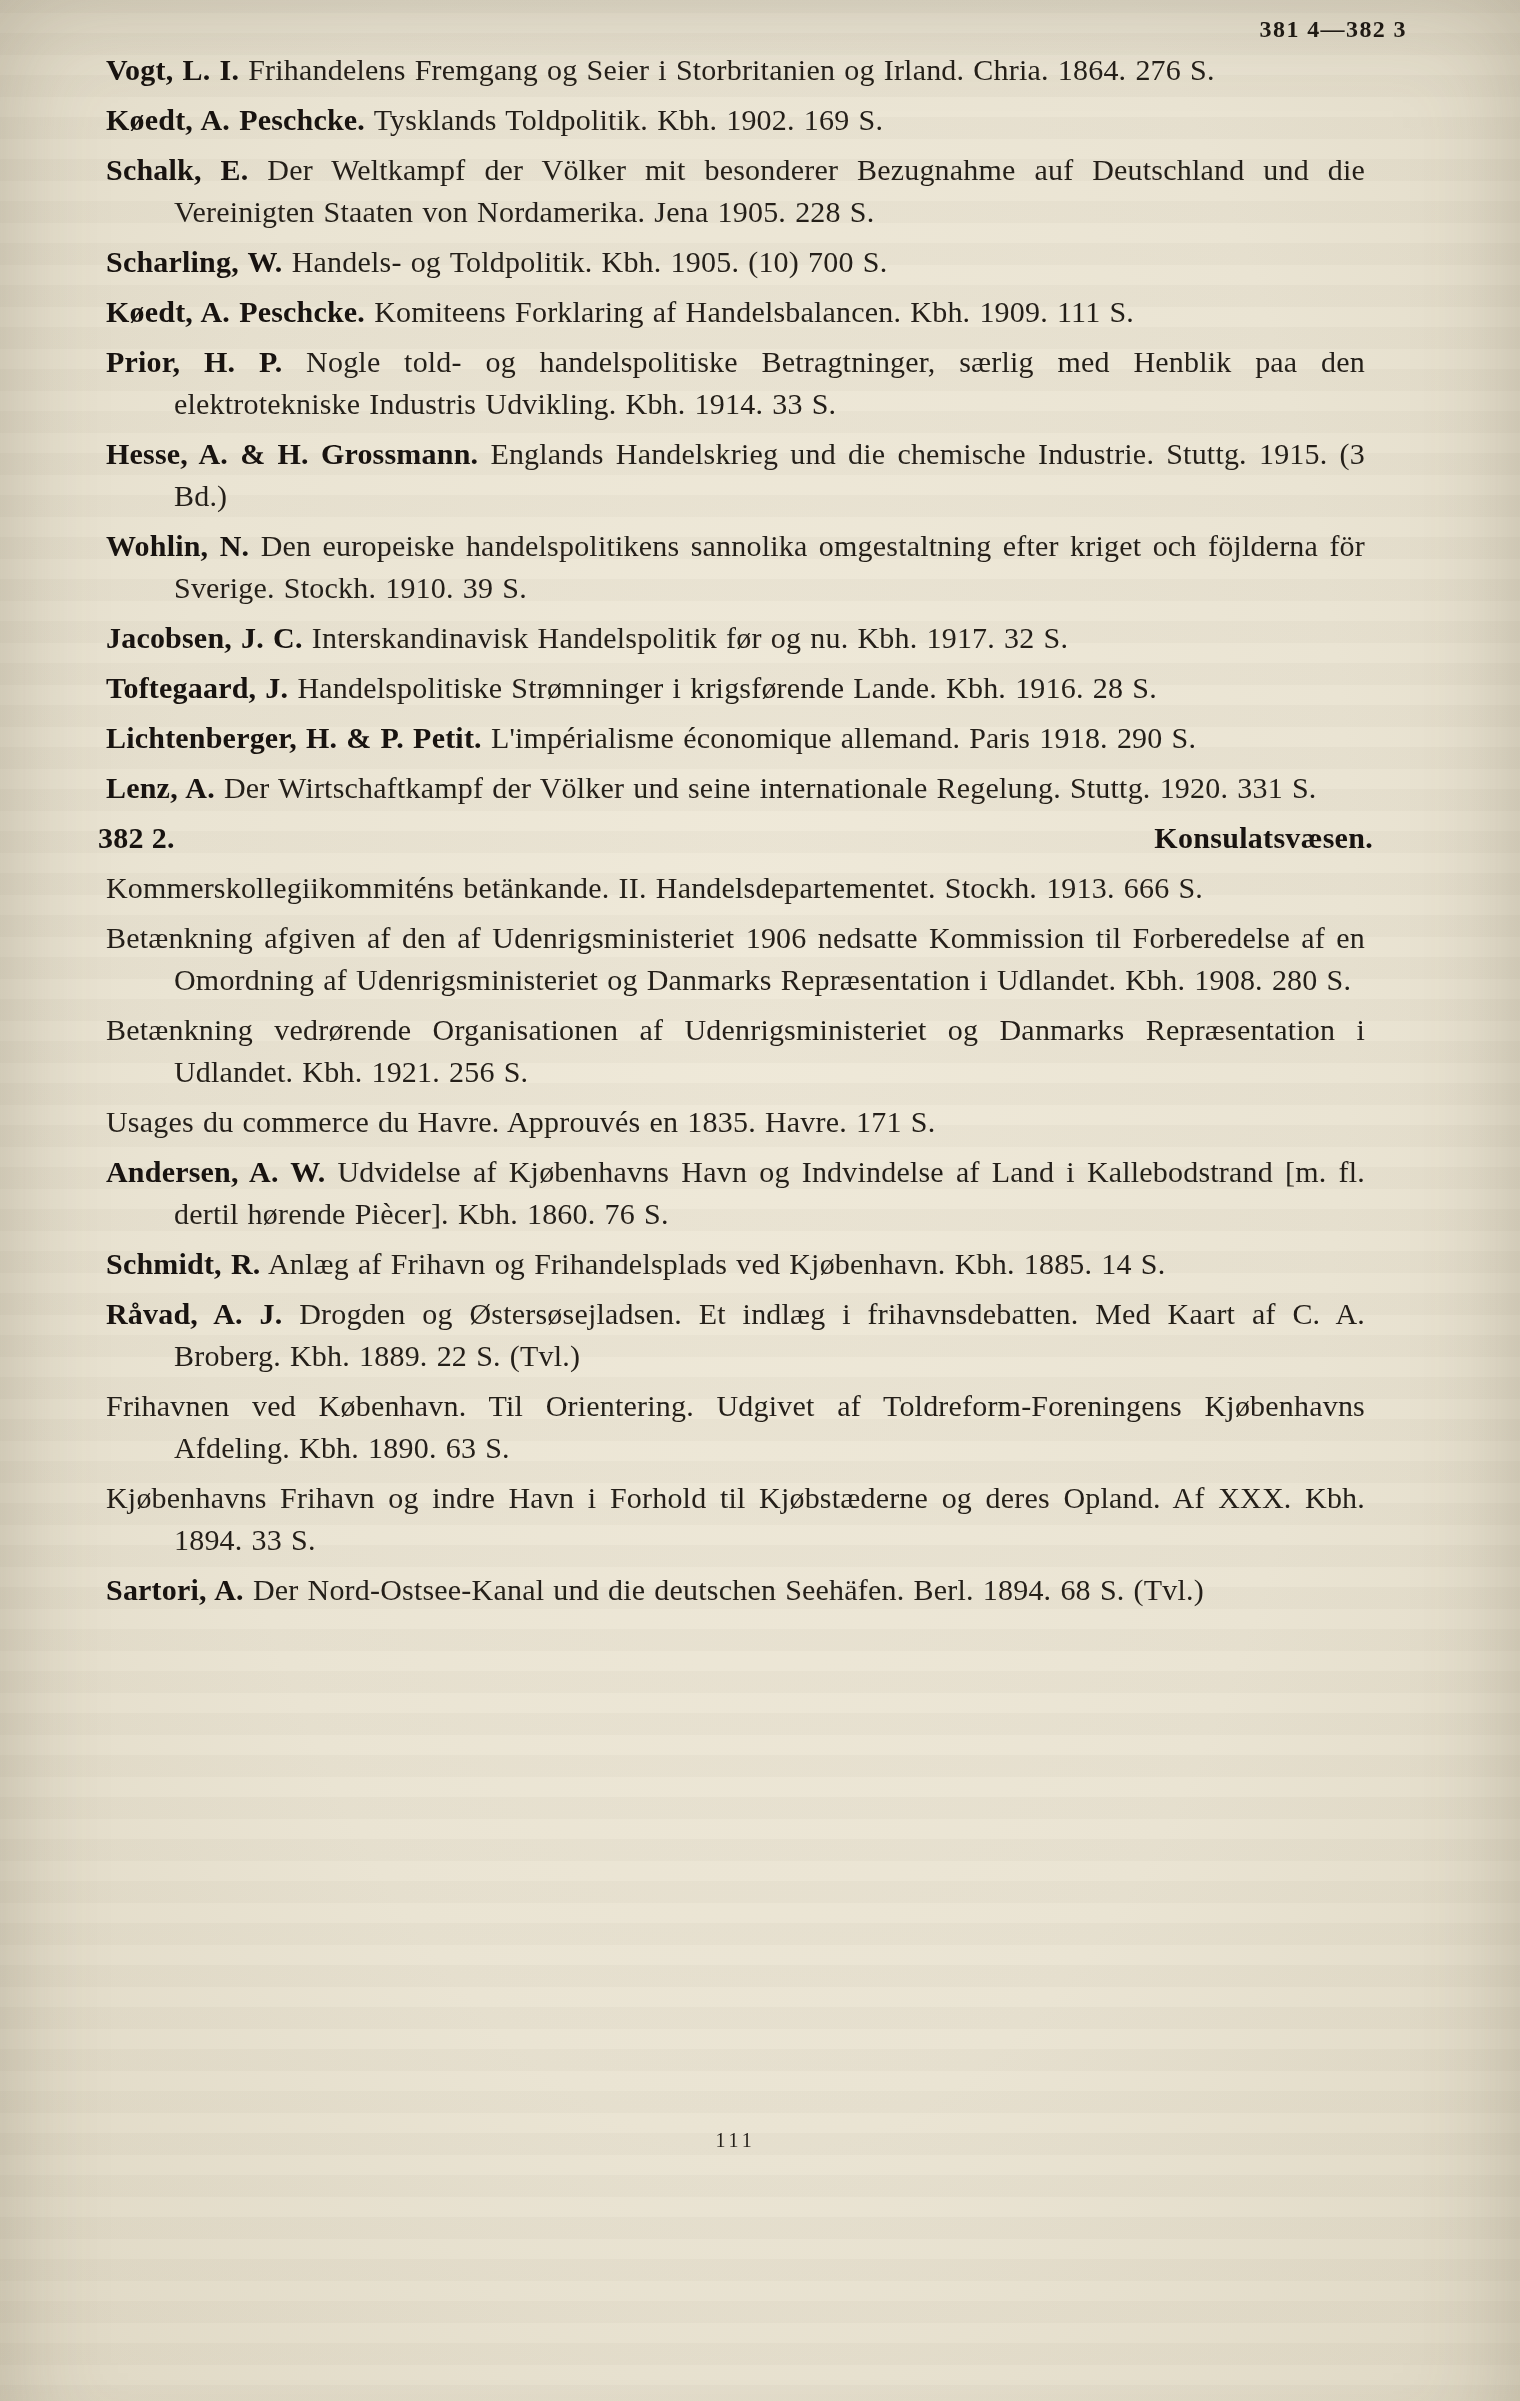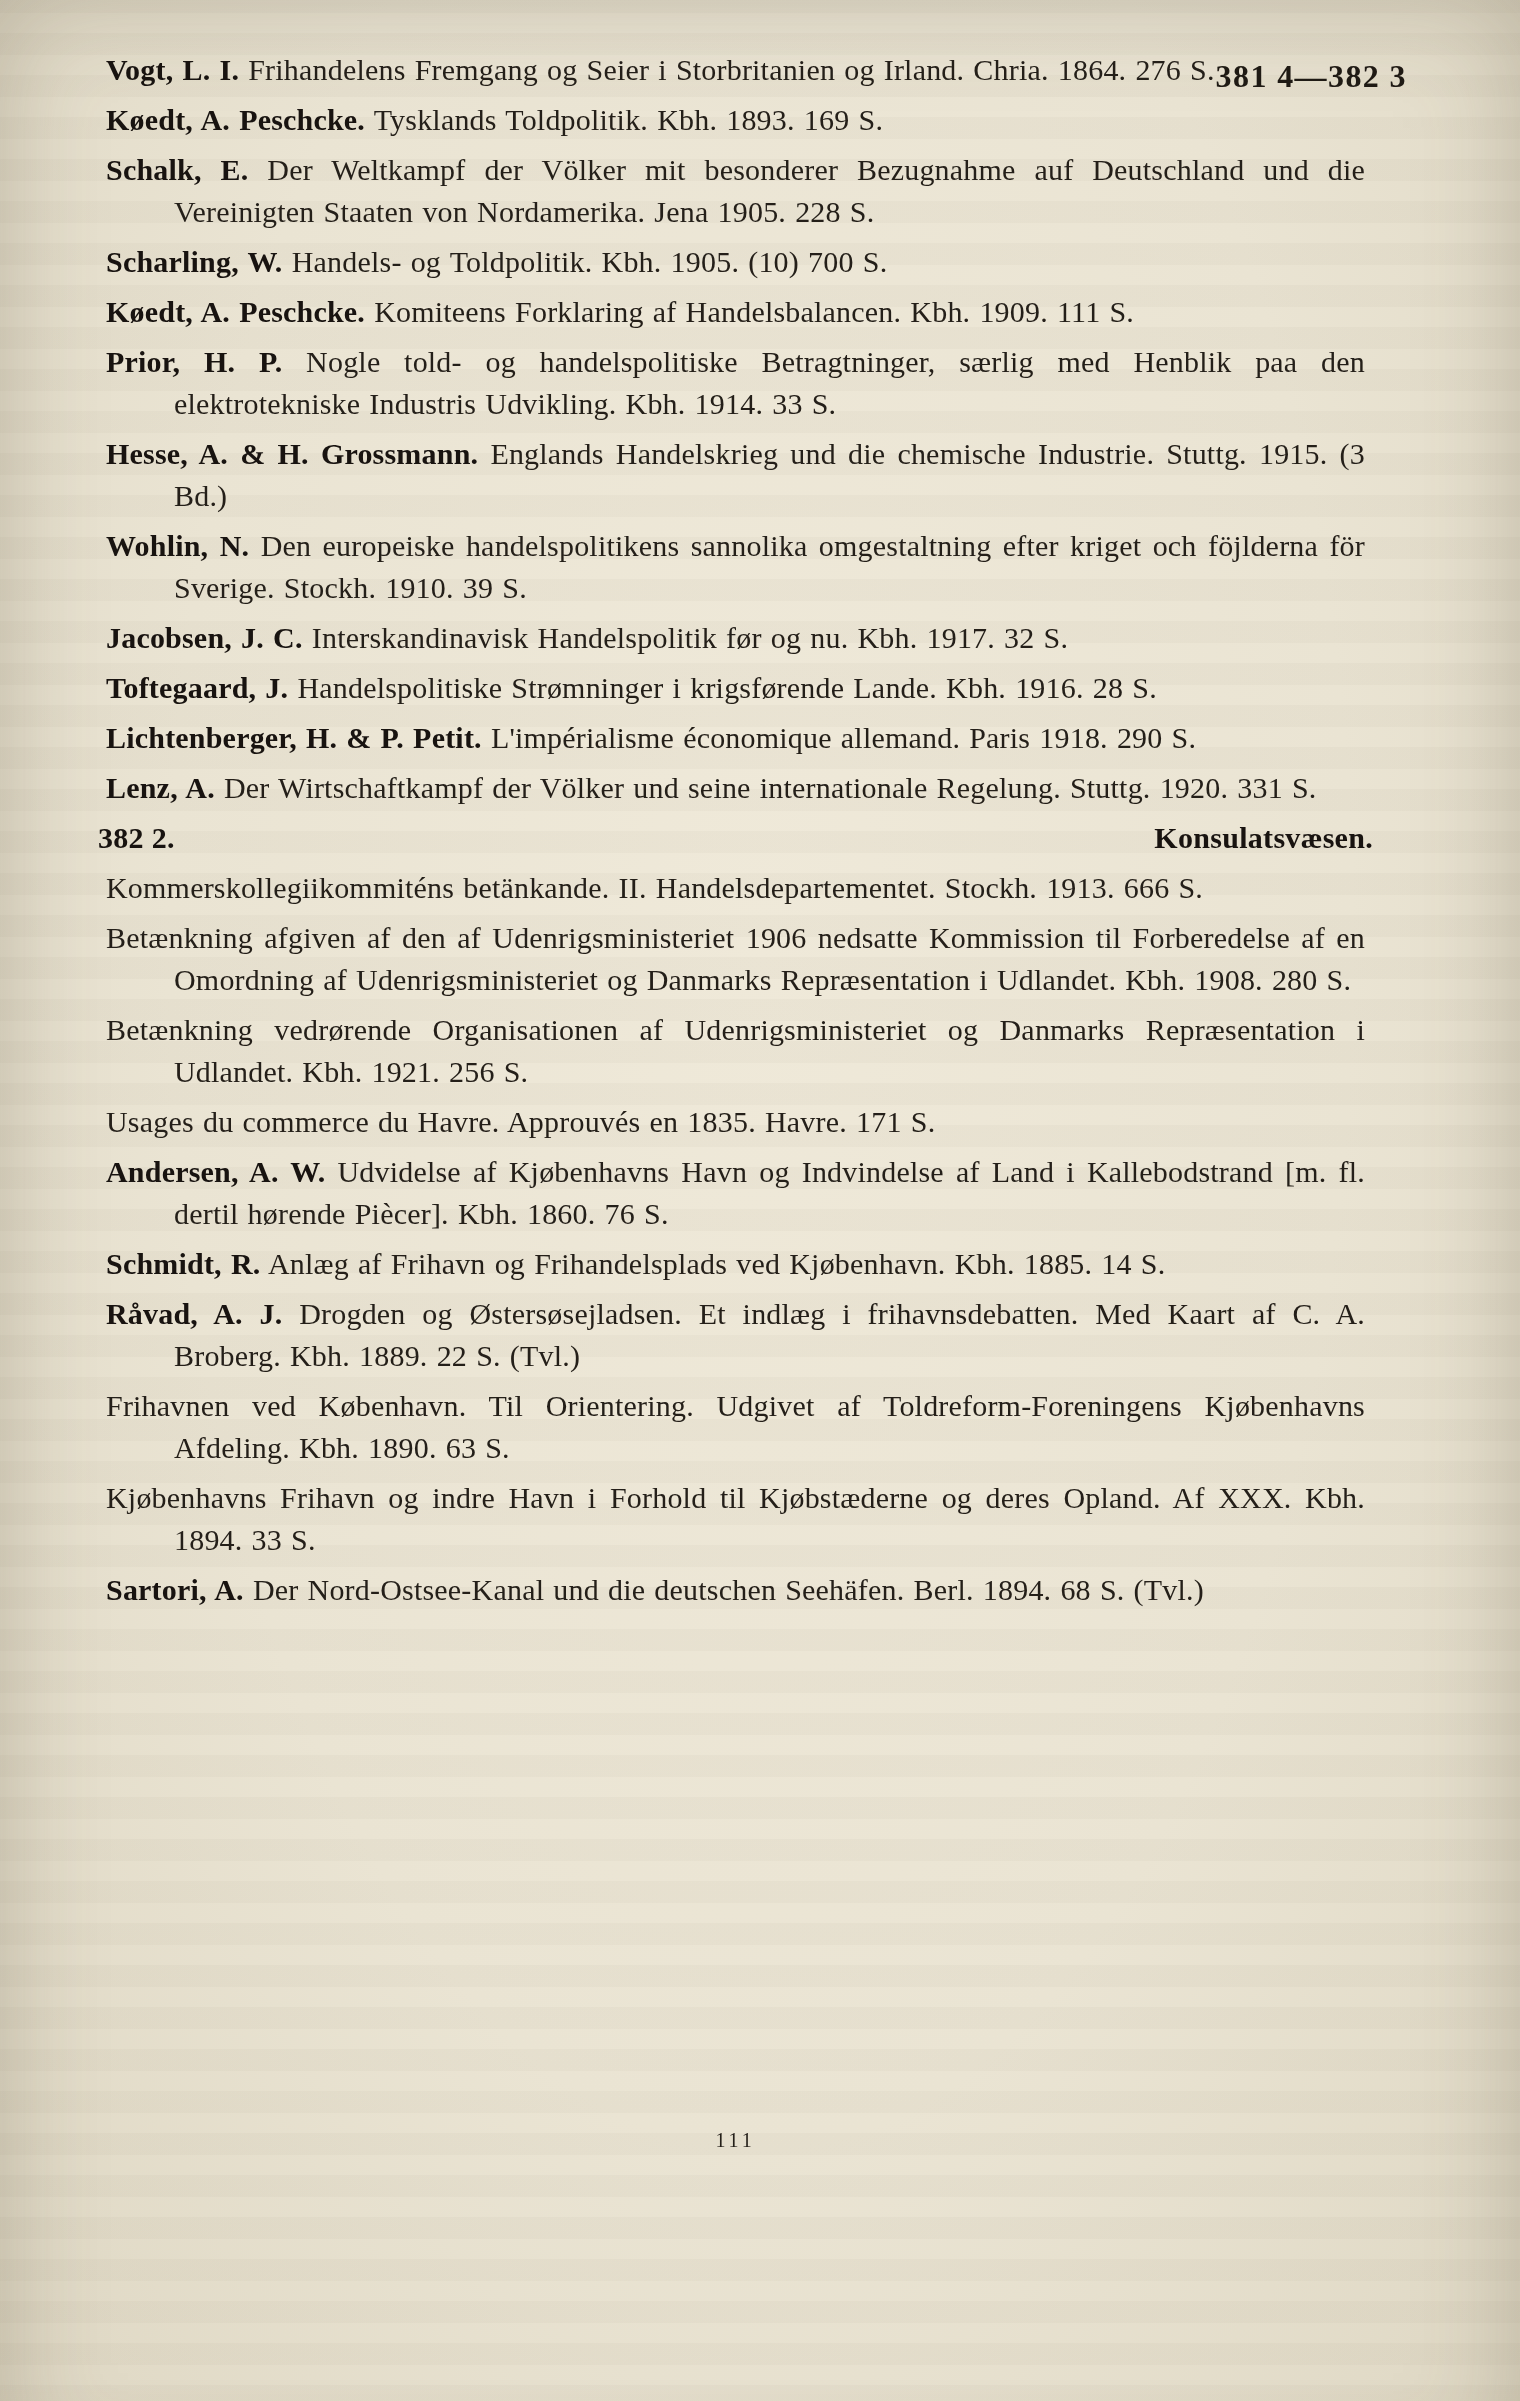--- a/index.html
+++ b/index.html
@@ -27,24 +27,23 @@
       rgba(115, 103, 80, 0.04) 0px 22px,
       rgba(115, 103, 80, 0.0) 22px 42px
     );
     pointer-events: none;
   }
   .running-head {
     position: absolute;
     top: 16.3px;
     right: 114px;
     font-weight: bold;
-    font-size: 32px;
+    font-size: 24px;
     letter-spacing: 1.4px;
     color: #1f1a14;
-    margin-top: 42px;
   }
   .content {
     position: absolute;
     top: 41px;
     left: 98px;
     width: 1275px;
   }
   .entry {
     margin: 8px;
     font-size: 30px;
@@ -80,21 +79,21 @@
   }
 </style>
 </head>
 <body>
 
 <div class="page">
   <div class="running-head">381 4—382 3</div>
 
   <div class="content">
       <p class="entry"><b>Vogt, L. I.</b> <span>Frihandelens Fremgang og Seier i Storbritanien og Irland. Chria. 1864. 276 S.</span></p>
-      <p class="entry"><b>Køedt, A. Peschcke.</b> <span>Tysklands Toldpolitik. Kbh. 1893. 169 S.</span></p>
+      <p class="entry"><b>Køedt, A. Peschcke.</b> <span>Tysklands Toldpolitik. Kbh. 1902. 169 S.</span></p>
       <p class="entry"><b>Schalk, E.</b> <span>Der Weltkampf der Völker mit besonderer Bezugnahme auf Deutschland und die Vereinigten Staaten von Nordamerika. Jena 1905. 228 S.</span></p>
       <p class="entry"><b>Scharling, W.</b> <span>Handels- og Toldpolitik. Kbh. 1905. (10) 700 S.</span></p>
       <p class="entry"><b>Køedt, A. Peschcke.</b> <span>Komiteens Forklaring af Handelsbalancen. Kbh. 1909. 111 S.</span></p>
       <p class="entry"><b>Prior, H. P.</b> <span>Nogle told- og handelspolitiske Betragtninger, særlig med Henblik paa den elektrotekniske Industris Udvikling. Kbh. 1914. 33 S.</span></p>
       <p class="entry"><b>Hesse, A. &amp; H. Grossmann.</b> <span>Englands Handelskrieg und die chemische Industrie. Stuttg. 1915. (3 Bd.)</span></p>
       <p class="entry"><b>Wohlin, N.</b> <span>Den europeiske handelspolitikens sannolika omgestaltning efter kriget och föjlderna för Sverige. Stockh. 1910. 39 S.</span></p>
       <p class="entry"><b>Jacobsen, J. C.</b> <span>Interskandinavisk Handelspolitik før og nu. Kbh. 1917. 32 S.</span></p>
       <p class="entry"><b>Toftegaard, J.</b> <span>Handelspolitiske Strømninger i krigsførende Lande. Kbh. 1916. 28 S.</span></p>
       <p class="entry"><b>Lichtenberger, H. &amp; P. Petit.</b> <span>L'impérialisme économique allemand. Paris 1918. 290 S.</span></p>
       <p class="entry"><b>Lenz, A.</b> <span>Der Wirtschaftkampf der Völker und seine internationale Regelung. Stuttg. 1920. 331 S.</span></p>

